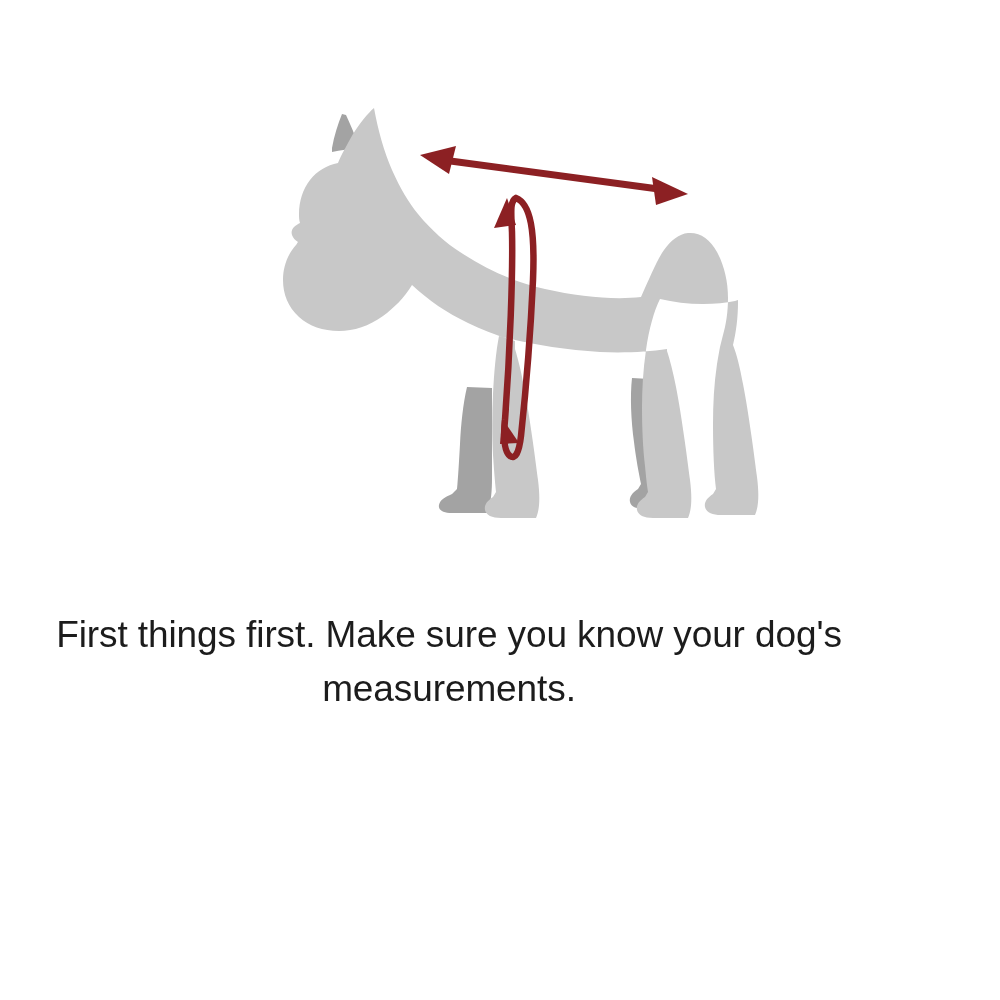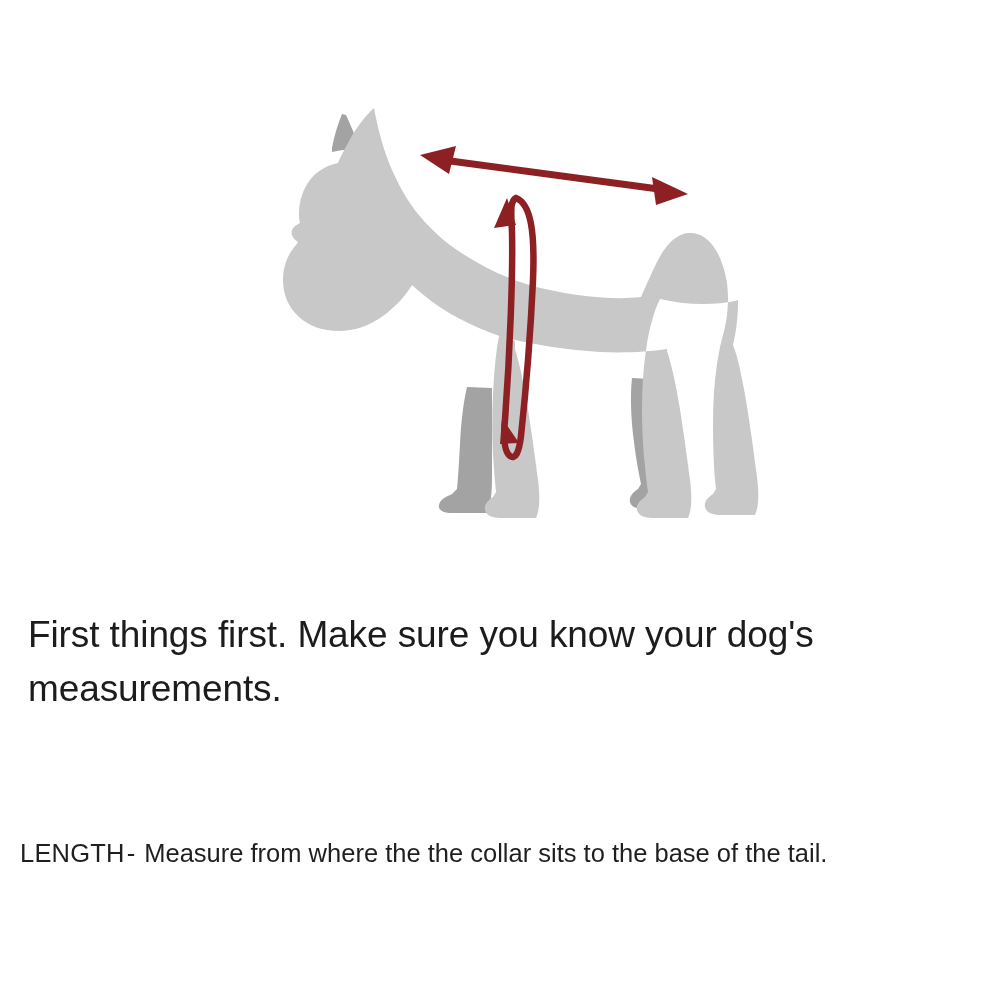--- a/index.html
+++ b/index.html
@@ -37,20 +37,21 @@
     width: 1000px;
     height: 600px;
   }
 
   
   .copy {
     position: absolute;
     left: 0;
     top: 608px;
     width: 898px;
+    text-align: center;
   }
   .headline {
     margin: 0;
     padding: 0 28px;
     font-weight: 400;
     font-size: 37px;
     line-height: 54px;
     letter-spacing: -0.1px;
     color: #1c1c1c;
     font-family: "Liberation Sans", "DejaVu Sans", sans-serif;
@@ -185,20 +186,17 @@
       </g>
     </svg>
   </div>
 
   <div class="copy">
 
     <h1 class="headline">First things first. Make sure you know your dog's measurements.</h1>
 
     <div class="details">
 
-      <p class="detail-line" id="detail-length">
-        <span class="term">LENGTH</span><span class="sep">-</span> <span class="desc">Measure from where the the collar sits to the base of the tail.</span>
-      </p>
 
 
     </div>
   </div>
 </div>
 
 </body></html>

